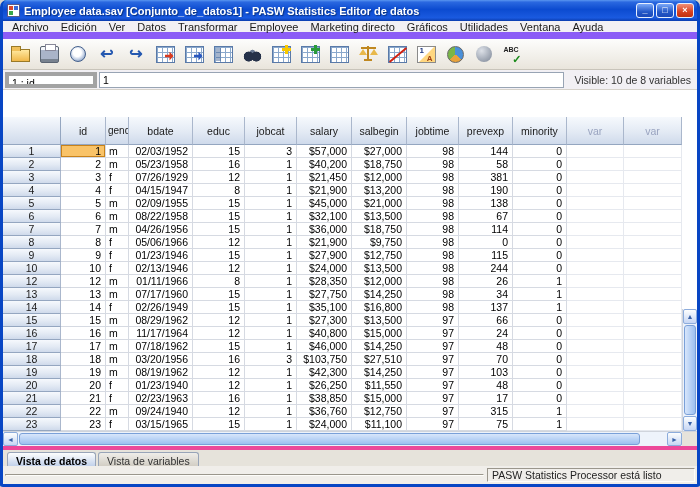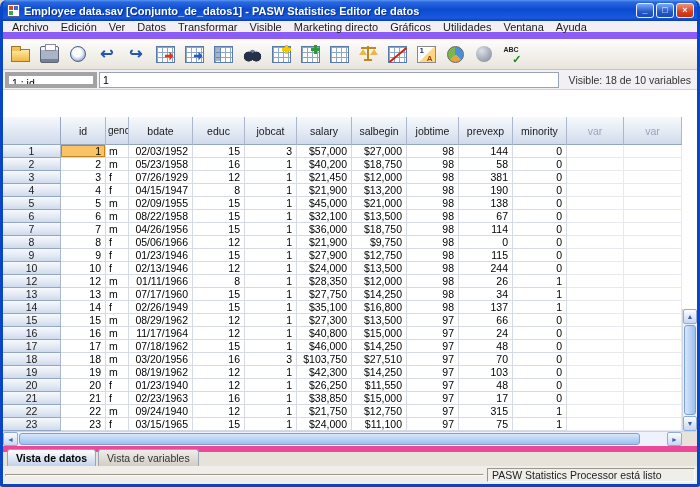--- a/index.html
+++ b/index.html
@@ -109,22 +109,22 @@
   .sbtn { flex:0 0 15px; background:linear-gradient(#fdfefe,#c6d6f4); border:1px solid #8cacdc; border-radius:2px;
     color:#3a62a8; font-size:7px; display:flex; align-items:center; justify-content:center; }
   .vthumb { height:90px; margin:1px; background:linear-gradient(90deg,#d8e6fb,#9cc0f0); border:1px solid #7aa0d8; border-radius:3px; }
   .vtrack { flex:1; }
   .hscroll-row { height:15px; flex:0 0 15px; display:flex; background:#eef3fb; border-top:1px solid #d0d4dc; }
   .htrack { flex:1; display:flex; padding:1px; }
   .hthumb { width:96%; background:linear-gradient(#d8e6fb,#9cc0f0); border:1px solid #7aa0d8; border-radius:3px; }
   .hcorner { flex:0 0 15px; background:#e6e3db; }
 
   
-  .tab-strip { height:20px; flex:0 0 20px; display:flex; align-items:flex-end; gap:2px; padding:2px 0 0 4px;
-    background:#e6e3db; border-top:6px solid #ec4899; }
+  .tab-strip { height:20px; flex:0 0 20px; display:flex; gap:2px; padding:2px 0 0 4px;
+    background:#e6e3db; border-top:4px solid #ec4899; }
   .tab { font-size:10.5px; padding:2px 8px 2px; border:1px solid #98a4b8; border-bottom:none;
     border-radius:3px 3px 0 0; background:linear-gradient(#efede9,#d2cec4); color:#333; }
   .tab.active { background:linear-gradient(#fdfefe,#c2d1ea); font-weight:bold; color:#000; }
 
   
   .statusbar { height:18px; flex:0 0 18px; display:flex; gap:3px; align-items:center; background:#f0eeea; padding:1px 2px 2px; }
   .sunken { border:1px solid; border-color:#9a968c #fdfdfa #fdfdfa #9a968c; background:#f0eeea;
     font-size:10.5px; color:#222; display:flex; align-items:center; padding:0 4px; white-space:nowrap; }
   .sunken.main { flex:1; }
   .sunken.proc { flex:0 0 208px; }
@@ -143,21 +143,21 @@
       <span class="winbtn close">×</span>
     </span>
   </div>
 
   <div class="menubar">
       <span class="menu-item">Archivo</span>
       <span class="menu-item">Edición</span>
       <span class="menu-item">Ver</span>
       <span class="menu-item">Datos</span>
       <span class="menu-item">Transformar</span>
-      <span class="menu-item">Visible</span>
+      <span class="menu-item">Employee</span>
       <span class="menu-item">Marketing directo</span>
       <span class="menu-item">Gráficos</span>
       <span class="menu-item">Utilidades</span>
       <span class="menu-item">Ventana</span>
       <span class="menu-item">Ayuda</span>
     </div>
 
   <div class="toolbar">
       <button class="tbtn">
         <span class="ic ic-open-file"></span>
@@ -211,21 +211,21 @@
         <span class="ic ic-use-variable-sets"></span>
       </button>
       <button class="tbtn">
         <span class="ic ic-spell-check"></span>
       </button>
     </div>
 
   <div class="cellref">
     <span class="refbox">1 : id</span>
     <span class="valbox">1</span>
-    <span class="visible-info">Visible: 18 de 10 variables</span>
+    <span class="visible-info">Visible: 10 de 8 variables</span>
   </div>
 
   <div class="grid-area">
     <div class="grid-scroll">
       <table class="grid">
         <colgroup>
             <col style="width: 58px;">
             <col style="width: 45px;">
             <col style="width: 23px;">
             <col style="width: 64px;">
@@ -581,21 +581,21 @@
               <td class="cell a-left empty"></td>
               <td class="cell a-left empty"></td>
             </tr>
             <tr>
               <th class="rowh">22</th>
               <td class="cell a-right">22</td>
               <td class="cell a-left">m</td>
               <td class="cell a-right">09/24/1940</td>
               <td class="cell a-right">12</td>
               <td class="cell a-right">1</td>
-              <td class="cell a-right">$21,750</td>
+              <td class="cell a-right">$36,760</td>
               <td class="cell a-right">$12,750</td>
               <td class="cell a-right">97</td>
               <td class="cell a-right">315</td>
               <td class="cell a-right">1</td>
               <td class="cell a-left empty"></td>
               <td class="cell a-left empty"></td>
             </tr>
             <tr>
               <th class="rowh">23</th>
               <td class="cell a-right">23</td>

